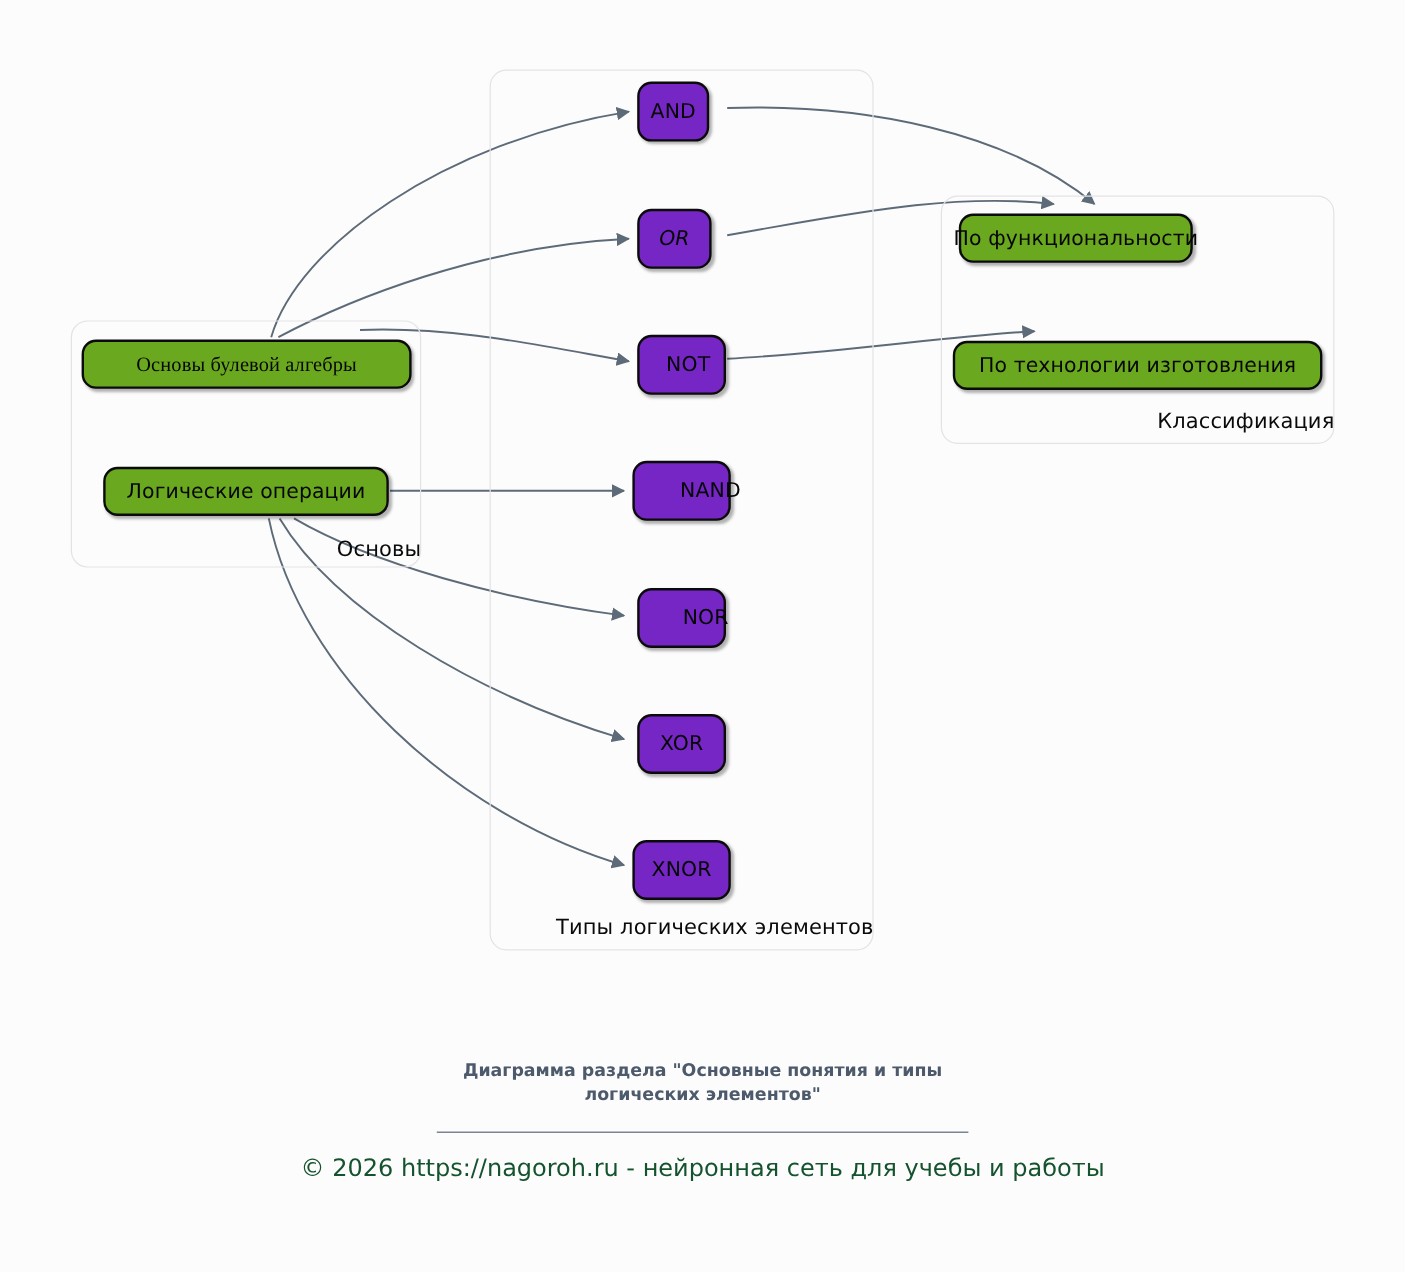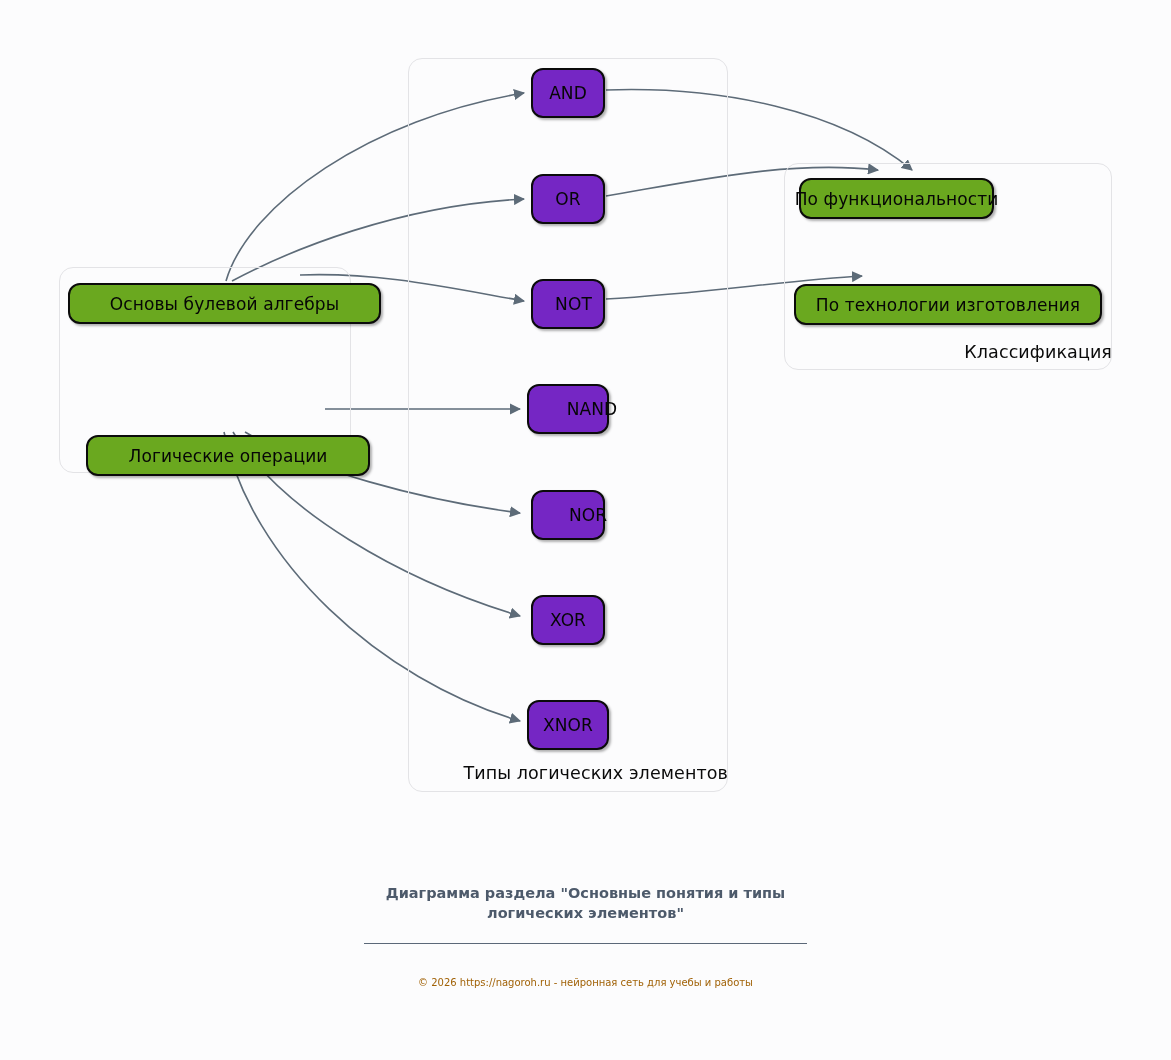--- a/index.html
+++ b/index.html
@@ -56,26 +56,26 @@
     font-size: 17px;
     color: #060606;
     white-space: nowrap;
     box-shadow: 2px 2px 2.5px rgba(0,0,0,0.30);
     letter-spacing: 0.1px;
   }
   .node.green  { background: #6aa81f; }
   .node.purple { background: #7526c4; }
 
   
-  #node-boolean-basics { left: 68px;  top: 283px; width: 313px; height: 41px; }
-  #node-logic-ops      { left: 86px;  top: 389px; width: 284px; height: 41px; margin-top: 46px; }
+  #node-boolean-basics { left: 68px;  top: 283px; width: 275px; height: 41px; font-family: Liberation Serif, serif; }
+  #node-logic-ops      { left: 86px;  top: 389px; width: 238px; height: 41px; }
 
   
-  #node-and   { left: 531px; top: 68px;  width: 74px; height: 50px; border-radius: 12px; }
-  #node-or    { left: 531px; top: 174px; width: 74px; height: 50px; }
+  #node-and   { left: 531px; top: 68px;  width: 60px; height: 50px; border-radius: 12px; }
+  #node-or    { left: 531px; top: 174px; width: 62px; height: 50px; font-style: italic; }
   #node-not   { left: 531px; top: 279px; width: 74px; height: 50px; padding-left: 11px; }
   #node-nand  { left: 527px; top: 384px; width: 82px; height: 50px; padding-left: 48px; }
   #node-nor   { left: 531px; top: 490px; width: 74px; height: 50px; padding-left: 40px; }
   #node-xor   { left: 531px; top: 595px; width: 74px; height: 50px; }
   #node-xnor  { left: 527px; top: 700px; width: 82px; height: 50px; }
 
   
   #node-by-functionality { left: 799px; top: 178px; width: 195px; height: 41px; }
   #node-by-technology    { left: 794px; top: 284px; width: 308px; height: 41px; }
 
@@ -95,23 +95,23 @@
     margin: 0 auto;
     width: 520px;
   }
   #footer-rule {
     width: 443px;
     height: 0;
     margin: 20px auto 0 auto;
     border-top: 1.6px solid #5b6878;
   }
   #footer-copy {
-    margin-top: 33px;
-    font-size: 10px;
-    color: #a16207;
+    margin-top: 17px;
+    font-size: 20px;
+    color: #14532d;
   }
 </style>
 </head>
 <body>
 
 <svg id="canvas" viewBox="0 0 1171 1060" xmlns="http://www.w3.org/2000/svg">
   <defs>
     <marker id="arrow" viewBox="0 0 10 10" refX="9" refY="5" markerWidth="7" markerHeight="7" orient="auto-start-reverse">
       <path d="M 0 0 L 10 5 L 0 10 z" fill="#5d6b78"></path>
     </marker>

